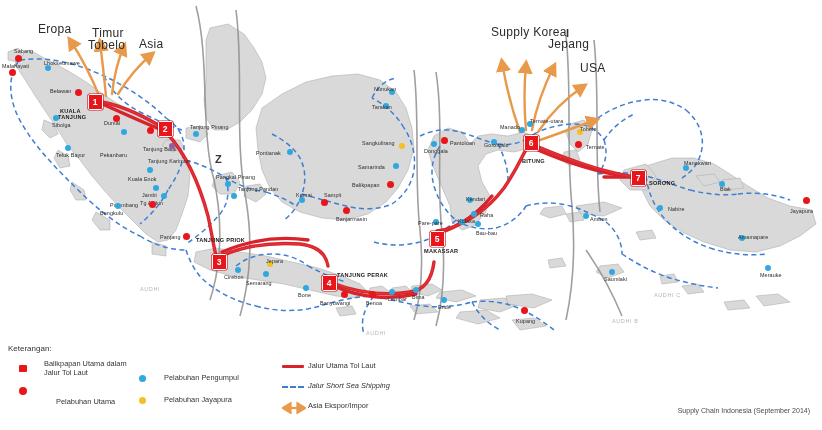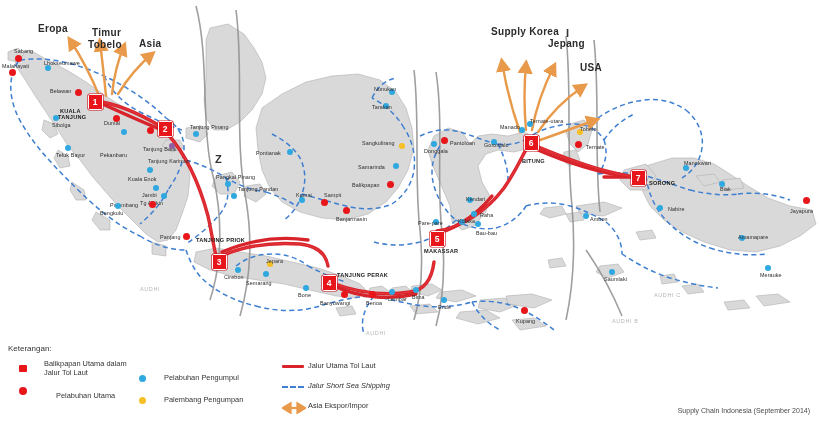--- a/index.html
+++ b/index.html
@@ -16,21 +16,21 @@
   .lbl{
     position:absolute;
     font-size:5.4px;
     line-height:6px;
     color:#2c2c2c;
     white-space:nowrap;
     letter-spacing:.1px;
     transform-origin:0 0;
   }
   .lbl.caps{font-size:5.6px;font-weight:bold;letter-spacing:.25px;color:#1b1b1b;}
-  .lbl.arrowlbl{font-size:10px;font-weight:bold;color:#2b2b2b;letter-spacing:.3px;}
+  .lbl.arrowlbl{font-size:12px;font-weight:normal;color:#2b2b2b;letter-spacing:.3px;}
   .lbl.zmark{font-size:11px;font-weight:bold;color:#333;}
   .lbl.watermark{font-size:5.5px;color:#b6b6b6;letter-spacing:.6px;}
 
   
   .dot{position:absolute;border-radius:50%;}
   .dot.red{background:#e8161b;width:7px;height:7px;margin:-3.5px 0 0 -3.5px;}
   .dot.blue{background:#2fa8e0;width:6px;height:6px;margin:-3px 0 0 -3px;}
   .dot.yellow{background:#f5c026;width:5.6px;height:5.6px;margin:-2.8px 0 0 -2.8px;}
   .dot.purple{background:#8e5fa0;width:6px;height:6px;margin:-3px 0 0 -3px;}
 
@@ -441,36 +441,36 @@
         </div>
       <div class="lg-txt two">
         <span>Balikpapan Utama dalam</span><br>
         <span>Jalur Tol Laut</span>
       </div>
     </div>
     <div class="lg-row" style="margin-top:6px;">
       <div class="lg-sym">
           <div class="sym-cir"></div>
         </div>
-      <div class="lg-txt" style="top:8px;padding-left:12px;">Pelabuhan Utama</div>
+      <div class="lg-txt" style="top:14px;padding-left:12px;">Pelabuhan Utama</div>
     </div>
   </div>
 
   <div class="lg-col" style="left:138px;top:36px;">
     <div class="lg-row">
       <div class="lg-sym">
           <div class="sym-cir blue"></div>
         </div>
       <div class="lg-txt" style="top:2px;">Pelabuhan Pengumpul</div>
     </div>
     <div class="lg-row" style="margin-top:6px;">
       <div class="lg-sym">
           <div class="sym-cir yellow"></div>
         </div>
-      <div class="lg-txt" style="top:2px;">Palembang Pengumpan</div>
+      <div class="lg-txt" style="top:2px;">Pelabuhan Jayapura</div>
     </div>
   </div>
 
   <div class="lg-col" style="left:282px;top:24px;">
     <div class="lg-row">
       <div class="lg-sym">
           <div class="sym-line"></div>
         </div>
       <div class="lg-txt" style="top:2px;">Jalur Utama Tol Laut</div>
     </div>

